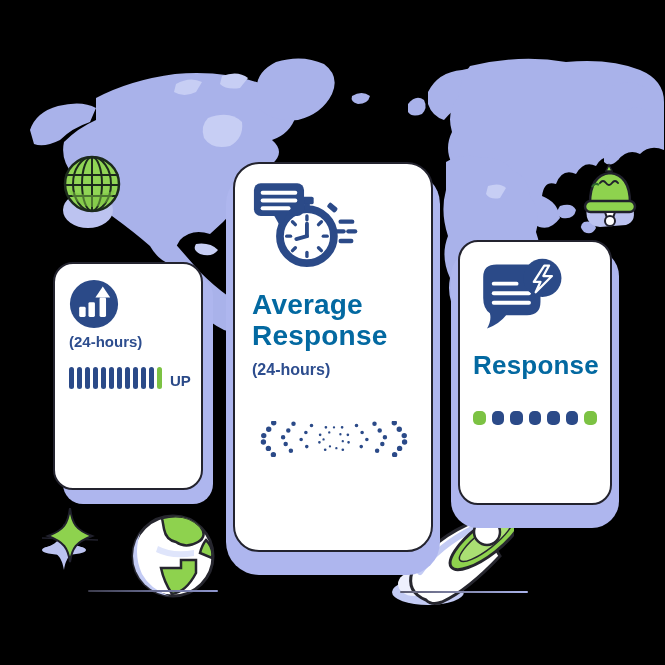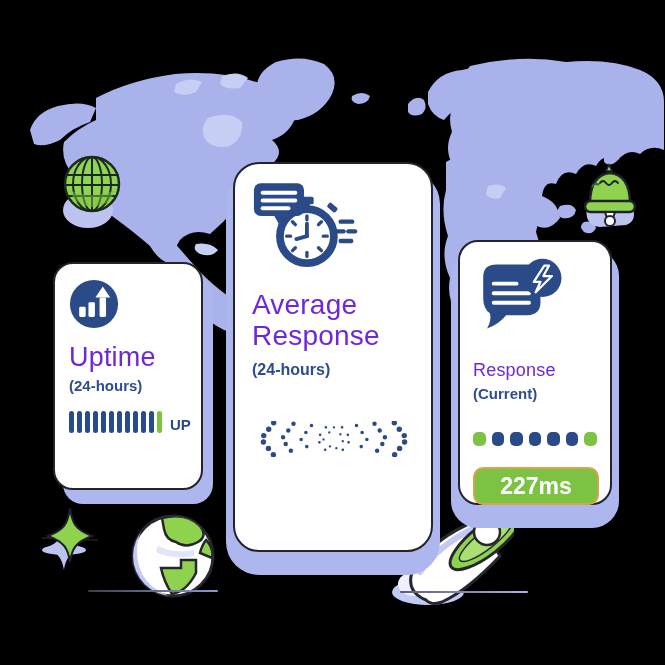--- a/index.html
+++ b/index.html
@@ -9,24 +9,24 @@
 
   
   .card{position:absolute;background:#fff;border:2px solid #23232e;box-sizing:border-box;}
   .card-uptime{left:53px;top:262px;width:150px;height:228px;border-radius:20px;
                box-shadow:10px 14px 0 0 #aeb6ee;padding:15px 14px;}
   .card-avg{left:233px;top:162px;width:200px;height:390px;border-radius:26px;
             box-shadow:0 16px 0 7px #aeb6ee;padding:17px 17px;}
   .card-resp{left:458px;top:240px;width:154px;height:265px;border-radius:20px;
              box-shadow:0 16px 0 7px #aeb6ee;padding:14px 13px;}
 
-  .title{color:#6d28d9;font-weight:400;margin:0;letter-spacing:.2px;}
+  .title{color:#0369a1;font-weight:700;margin:0;letter-spacing:.2px;}
   .t-uptime{font-size:27px;margin-top:13px;}
   .t-avg{font-size:28px;line-height:1.12;margin-top:16px;width:170px;}
-  .t-resp{font-size:18px;margin-top:20px;}
+  .t-resp{font-size:26px;margin-top:10px;}
   .subtitle{color:#2d4d8e;font-size:15px;font-weight:700;margin-top:4px;}
   .sub-avg{font-size:16px;margin-top:9px;}
 
   .badge{background:#7cc243;border:2px solid #d9a351;color:#fff;font-weight:800;
          text-align:center;box-sizing:border-box;display:flex;align-items:center;justify-content:center;}
   .badge-uptime{width:122px;height:34px;border-radius:10px;font-size:22px;margin-top:13px;}
   .badge-avg{width:164px;height:49px;border-radius:15px;font-size:27px;margin-top:34px;}
   .badge-resp{width:126px;height:38px;border-radius:10px;font-size:23px;margin-top:21px;}
 
   
@@ -148,21 +148,20 @@
   <section class="card card-uptime">
     <div class="icon-wrap">
       <svg width="50" height="50" viewBox="0 0 54 54">
         <circle cx="27" cy="27" r="26" fill="#2b4a88"></circle>
         <rect x="11" y="30" width="7" height="11" rx="1.5" fill="#fff"></rect>
         <rect x="21" y="25" width="7" height="16" rx="1.5" fill="#fff"></rect>
         <rect x="33" y="20" width="7" height="21" rx="1.5" fill="#fff"></rect>
         <polygon points="36.5,8 28.5,20 44.5,20" fill="#fff"></polygon>
       </svg>
     </div>
-    <h2 class="title t-uptime">Uptime</h2>
     <div class="subtitle">(24-hours)</div>
     <div class="bars-row">
       <span class="bars" id="uptime-bars">
           <i class="bar navy"></i>
           <i class="bar navy"></i>
           <i class="bar navy"></i>
           <i class="bar navy"></i>
           <i class="bar navy"></i>
           <i class="bar navy"></i>
           <i class="bar navy"></i>
@@ -236,26 +235,24 @@
         <g stroke="#fff" stroke-width="4" stroke-linecap="round">
           <line x1="21" y1="29" x2="45" y2="29"></line>
           <line x1="21" y1="39" x2="58" y2="39"></line>
           <line x1="21" y1="49" x2="58" y2="49"></line>
         </g>
         <circle cx="72" cy="23" r="20" fill="#2b4a88"></circle>
         <path d="M74,10 L63,27 L70,27 L65,38 L82,21 L73,21 L79,10 Z" fill="#2b4a88" stroke="#fff" stroke-width="2.4" stroke-linejoin="round"></path>
       </svg>
     </div>
     <h2 class="title t-resp">Response</h2>
-    <div class="subtitle">(Current)</div>
     <div class="dots-row" id="response-dots">
         <i class="dot green"></i>
         <i class="dot navy"></i>
         <i class="dot navy"></i>
         <i class="dot navy"></i>
         <i class="dot navy"></i>
         <i class="dot navy"></i>
         <i class="dot green"></i>
       </div>
-    <div class="badge badge-resp">227ms</div>
   </section>
 
 </div>
 
 </body></html>

